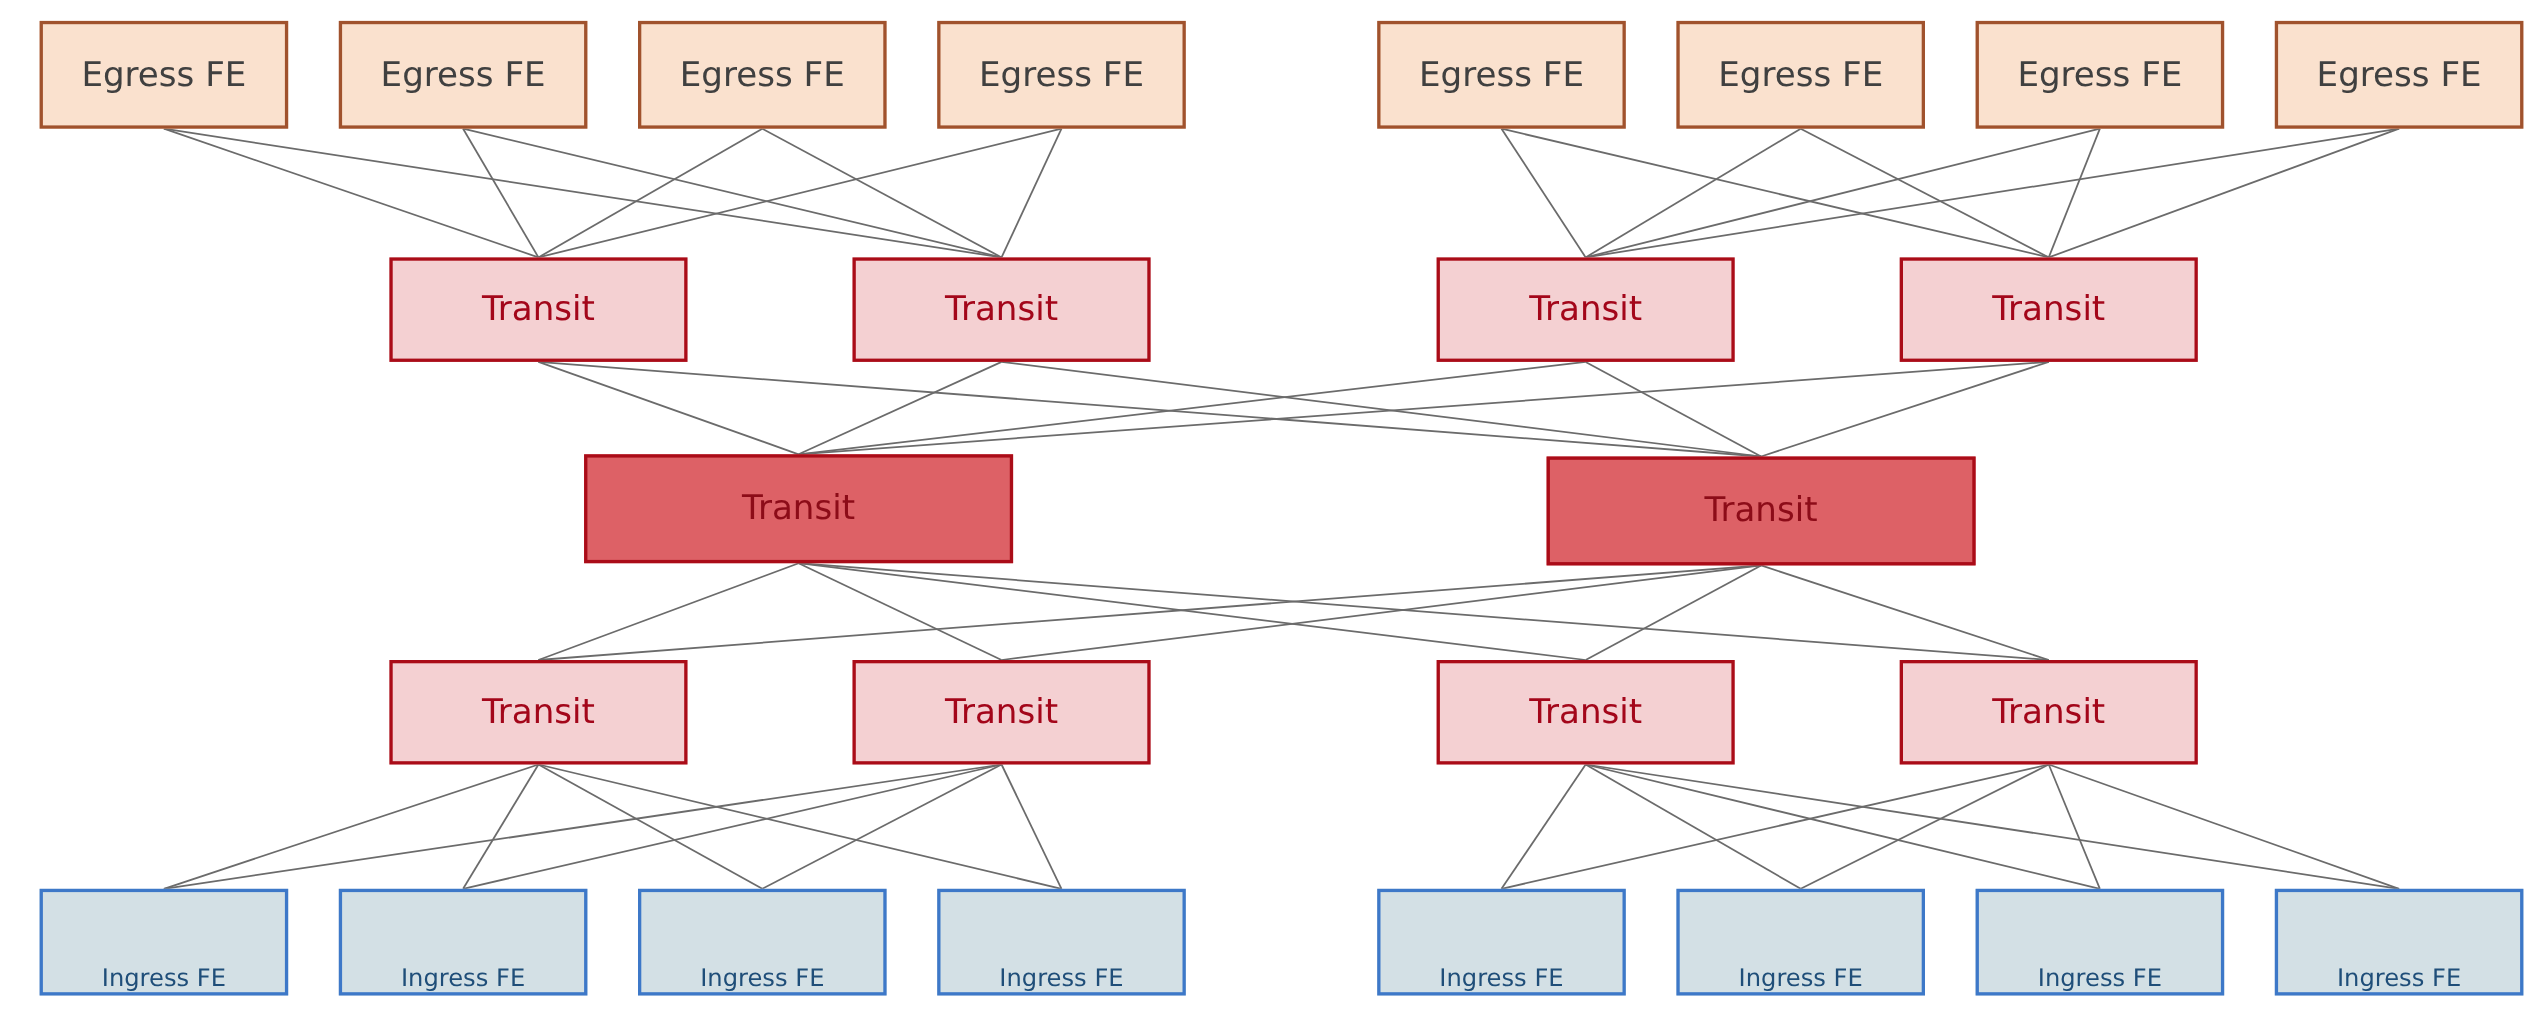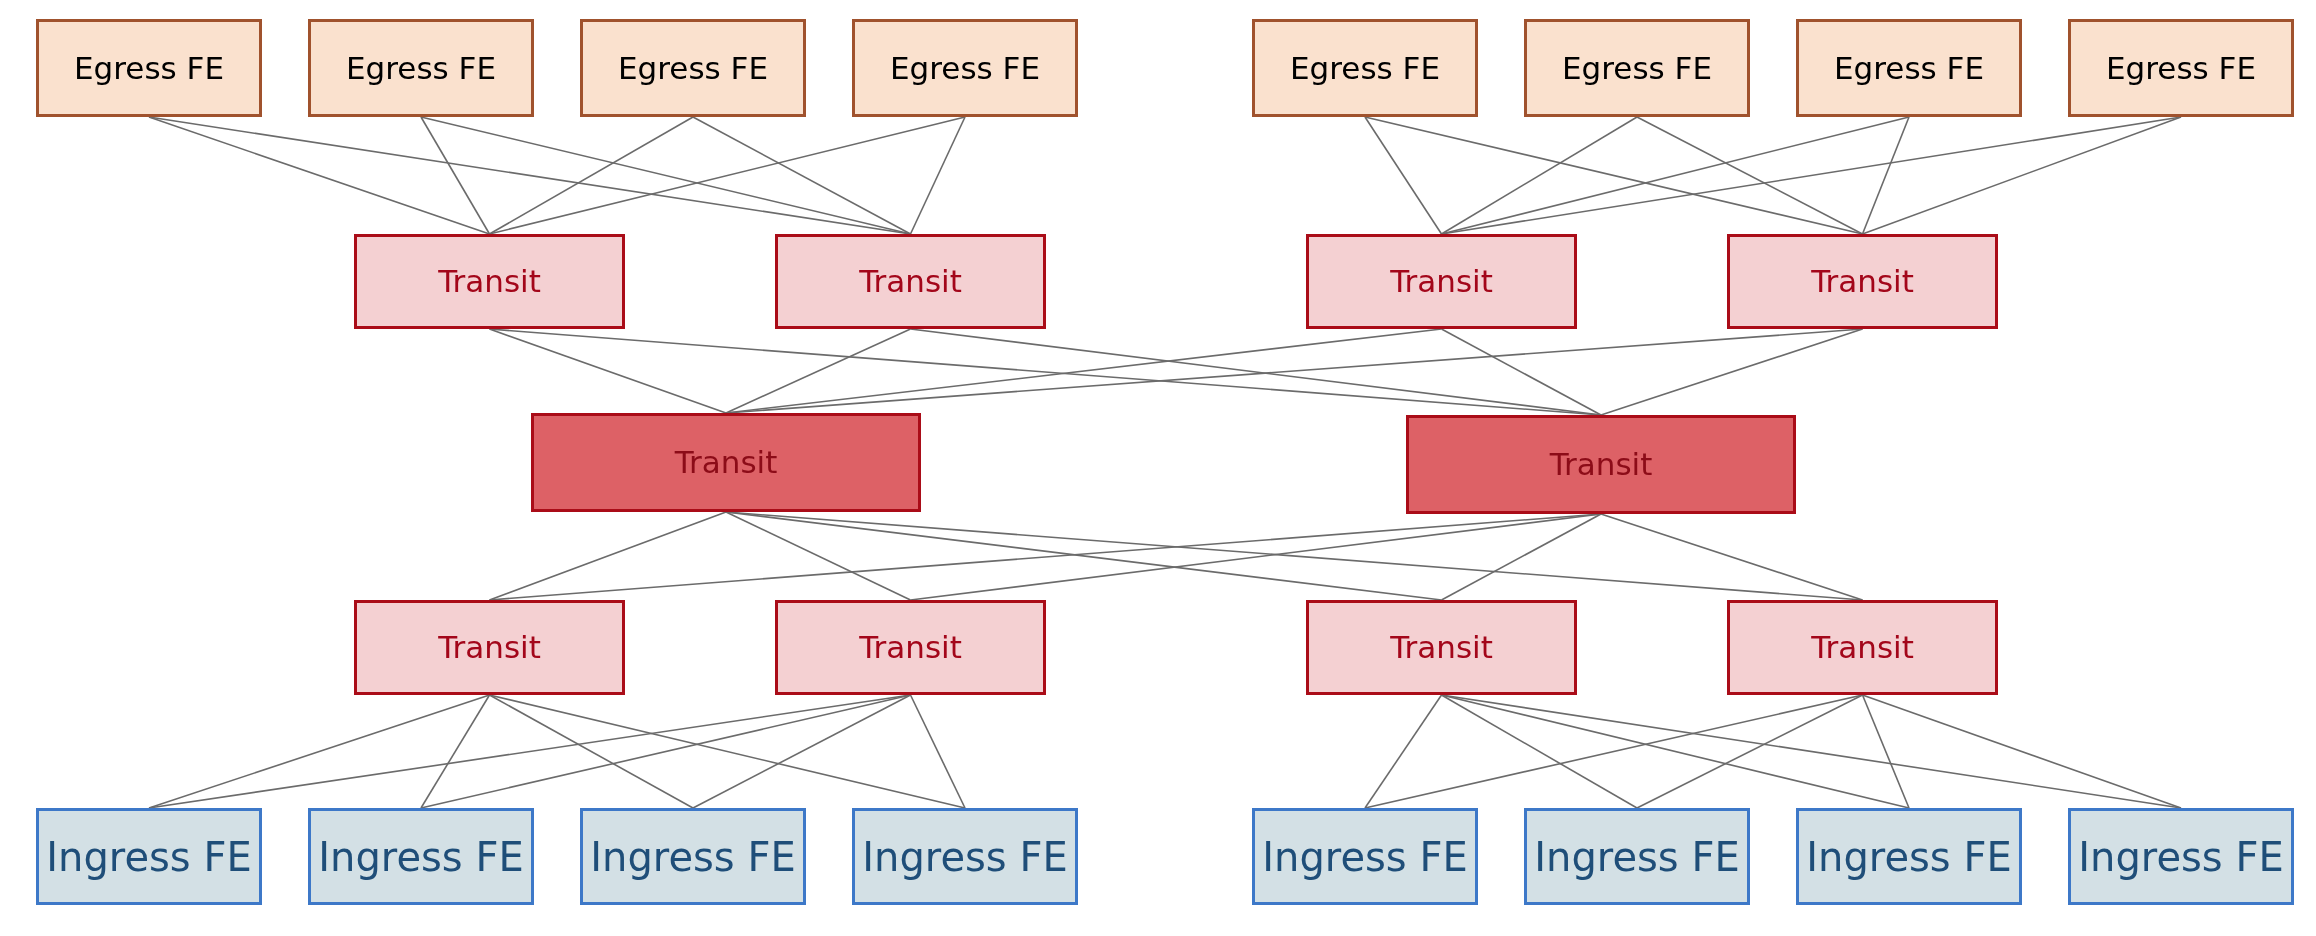--- a/index.html
+++ b/index.html
@@ -36,28 +36,29 @@
     white-space: nowrap;
     font-family: "DejaVu Sans", sans-serif;
   }
   .node-label {
     display: block;
     font-family: "DejaVu Sans", sans-serif;
   }
   .node.egress {
     background: #fae1ce;
     border: 3px solid #a0522d;
-    color: #000000;
+    color: #404040;
     font-size: 31px;
   }
   .node.ingress {
     background: #d3e0e5;
     border: 3px solid #3d78c8;
     color: #1f4e79;
-    font-size: 40px;
+    font-size: 22px;
+    align-items: flex-end;
   }
   .node.transit-light {
     background: #f4d0d2;
     border: 3px solid #aa0c18;
     color: #a3061a;
     font-size: 31px;
   }
   .node.transit-core {
     background: #dd6166;
     border: 3px solid #aa0c18;

